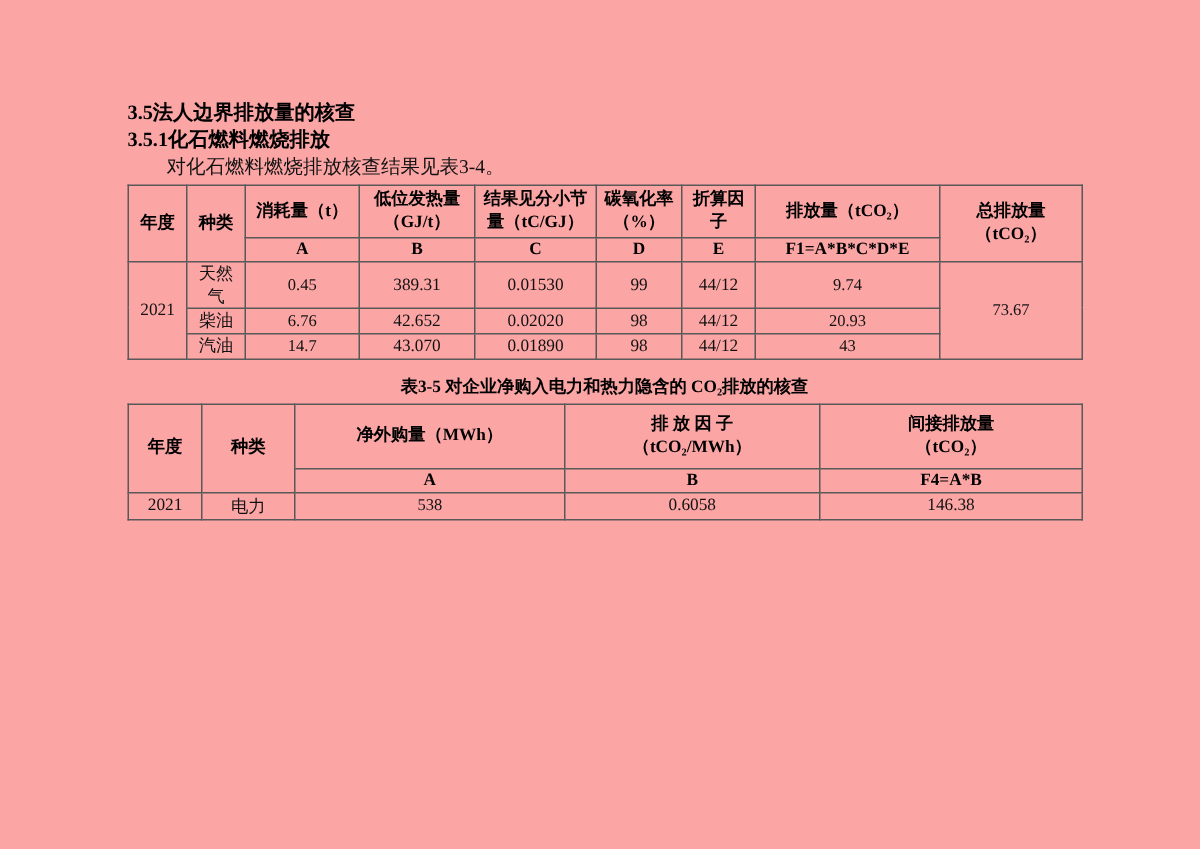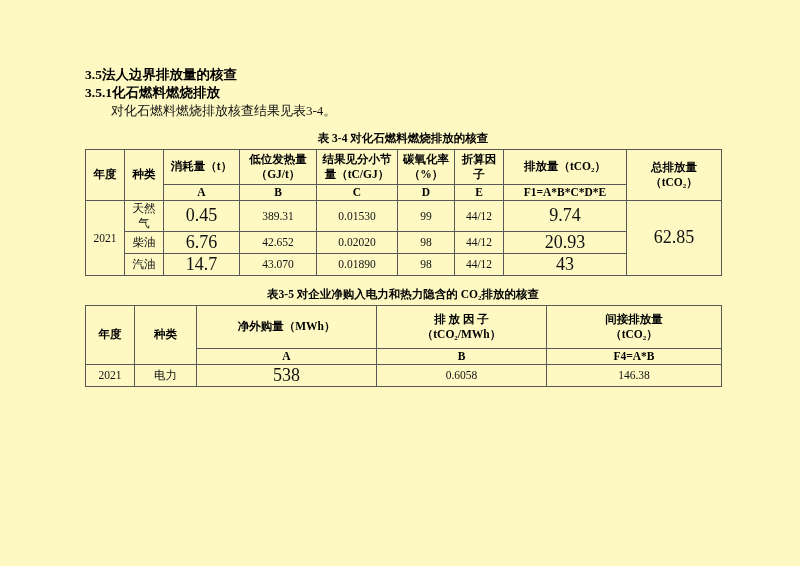--- a/index.html
+++ b/index.html
@@ -3,21 +3,21 @@
 <meta charset="utf-8">
 <style>
   html, body { margin: 0; padding: 0; }
   body {
     width: 800px; height: 566px;
     background: #ffffff;
     color: #111;
     font-family: "Liberation Serif", "DejaVu Serif", serif;
     overflow: hidden;
   }
-  .page { position: relative; width: 800px; height: 566px; background: #fef9c3; }
+  .page { position: relative; width: 800px; height: 566px; background: #fca5a5; }
   .content { margin-left: 85px; width: 636px; padding-top: 66px; }
 
   h2.heading {
     margin: 0; padding: 0;
     font-size: 13.5px; font-weight: bold; color: #000;
     line-height: 1.35;
   }
   p.body-text {
     margin: 0; padding: 0;
     font-size: 13px; line-height: 1.35;
@@ -60,21 +60,21 @@
     font-weight: bold;
     font-size: 11.5px;
     height: 15px;
     color: #000;
   }
   td.dcell {
     font-size: 11.5px;
     height: 16px;
     color: #111;
   }
-  td.dcell.big { font-size: 18px; }
+  td.dcell.big { font-size: 11px; }
   .t34 tr.hrow1 td { height: 34px; }
   .t35 tr.hrow1 td { height: 42px; }
   .t35 td.dcell { height: 17px; }
   .t35 { margin-top: 4px; }
 
   .page-number {
     margin-top: 24px;
     text-align: center;
     font-size: 12px;
     color: #111;
@@ -86,21 +86,20 @@
 <div class="page">
   <div class="content">
 
     <h2 class="heading">3.5法人边界排放量的核查</h2>
 
 
     <h2 class="heading mt-h2">3.5.1化石燃料燃烧排放</h2>
 
     <p class="body-text mt-p2">对化石燃料燃烧排放核查结果见表3-4。</p>
 
-    <div class="table-caption">表 3-4 对化石燃料燃烧排放的核查</div>
 
     <table class="data-table t34">
       <colgroup>
         <col style="width:39px">
           <col style="width:39px">
           <col style="width:76px">
         <col style="width:77px">
           <col style="width:81px">
           <col style="width:57px">
         <col style="width:49px">
@@ -134,21 +133,21 @@
         </tr>
         <tr>
           <td class="dcell" rowspan="3">2021</td>
           <td class="dcell">天然气</td>
           <td class="dcell big">0.45</td>
           <td class="dcell">389.31</td>
           <td class="dcell">0.01530</td>
           <td class="dcell">99</td>
           <td class="dcell">44/12</td>
           <td class="dcell big">9.74</td>
-          <td class="dcell big" rowspan="3">62.85</td>
+          <td class="dcell big" rowspan="3">73.67</td>
         </tr>
         <tr>
           <td class="dcell">柴油</td>
           <td class="dcell big">6.76</td>
           <td class="dcell">42.652</td>
           <td class="dcell">0.02020</td>
           <td class="dcell">98</td>
           <td class="dcell">44/12</td>
           <td class="dcell big">20.93</td>
         </tr>

